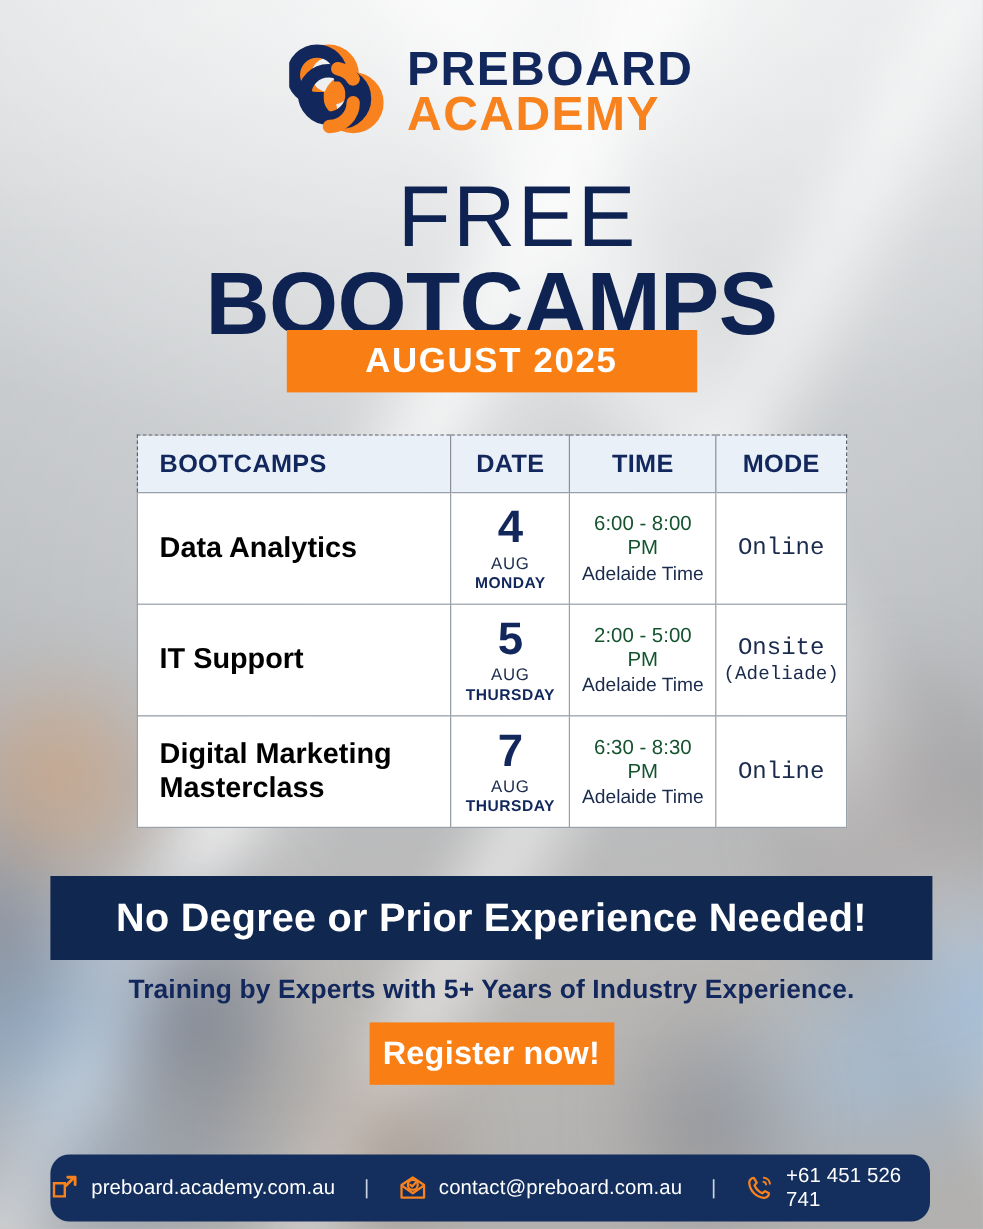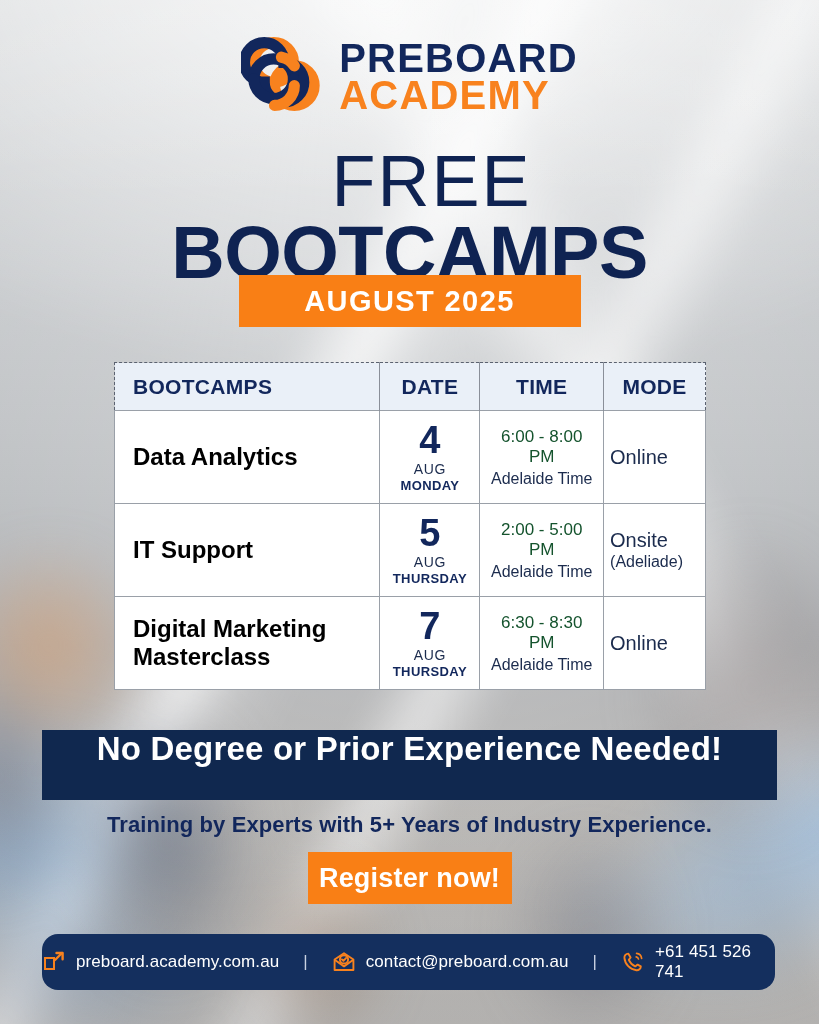--- a/index.html
+++ b/index.html
@@ -116,34 +116,34 @@
     background:#ffffff;
     border:1px solid #9aa0a8;
     vertical-align:middle;
   }
   .row td.name {
     padding:16px 14px 16px 18px;
     color:#000000; font-size:24px; font-weight:bold; line-height:1.16;
   }
   .row td.date { text-align:center; padding:10px 4px; }
   .row td.time { text-align:center; padding:10px 6px; }
-  .row td.mode { text-align:left; padding:10px 6px; }
+  .row td.mode { text-align:center; padding:10px 6px;font-family:Liberation Mono, monospace; }
 
   .daynum { font-size:38px; font-weight:bold; color:#12275c; line-height:1; }
   .mon    { font-size:14px; color:#1b2b4d; letter-spacing:.6px; margin-top:2px; }
   .dow    { font-size:13px; font-weight:bold; color:#12275c; letter-spacing:.4px; margin-top:1px; }
   .t1 { font-size:17px; color:#14532d; }
   .t2 { font-size:16px; color:#1b2b4d; margin-top:3px; }
   .m1 { font-size:20px; color:#1b2b4d; }
   .m2 { font-size:16px; color:#1b2b4d; margin-top:1px; }
 
   
   .banner {
     position:absolute; left:42px; top:730px; width:735px; height:70px;
-    background:#10284f; display:flex; align-items:flex-start; justify-content:center;
+    background:#10284f; display:flex; align-items:center; justify-content:center;
   }
   .banner span {
     color:#ffffff; font-size:33px; font-weight:bold; letter-spacing:.2px;
   }
   .subline {
     position:absolute; top:812px; left:0; right:0; text-align:center;
     font-size:22px; font-weight:bold; color:#12275c; letter-spacing:.1px;
   }
 
   
@@ -153,21 +153,21 @@
     display:flex; align-items:center; justify-content:center;
     border:none; cursor:pointer;
   }
   .cta span {
     color:#ffffff; font-size:27px; font-weight:bold; letter-spacing:.2px;
     font-family:"Liberation Sans", sans-serif;
   }
 
   
   .footer {
-    position:absolute; left:42px; top:934px; width:733px; height:56px;
+    position:absolute; left:42px; top:962px; width:733px; height:56px;
     background:#142f5e; border-radius:16px;
     display:flex; align-items:center; justify-content:center; gap:0;
   }
   .fitem { display:flex; align-items:center; gap:10px; }
   .fitem span { color:#ffffff; font-size:17px; letter-spacing:.1px; }
   .fsep { color:#c9d2e2; font-size:17px; padding:0 24px; }
   .ficon { width:24px; height:24px; flex:none; display:block; }
 </style>
 </head>
 <body>

